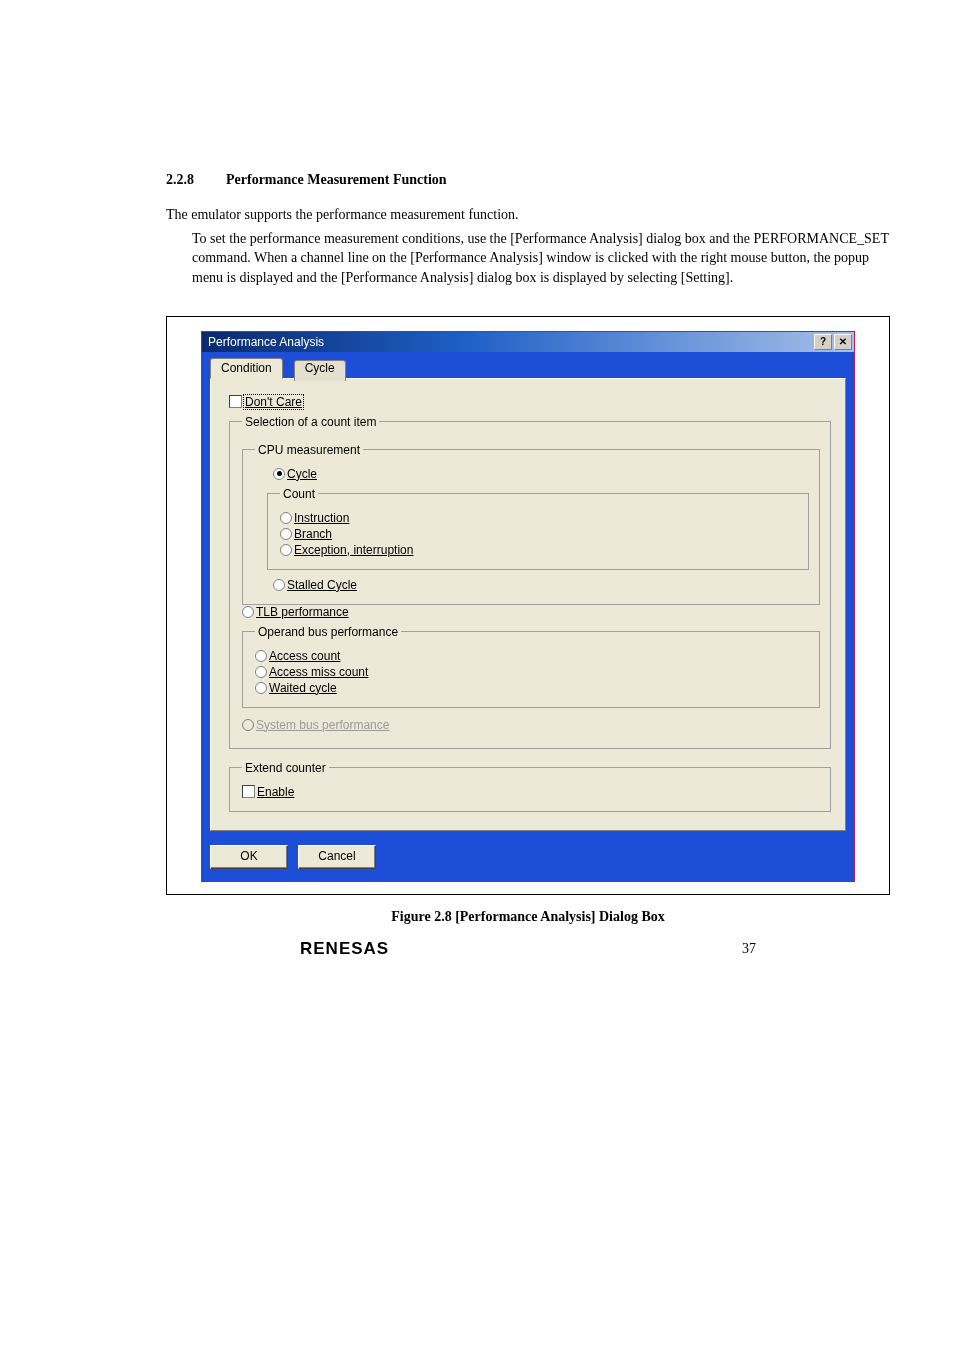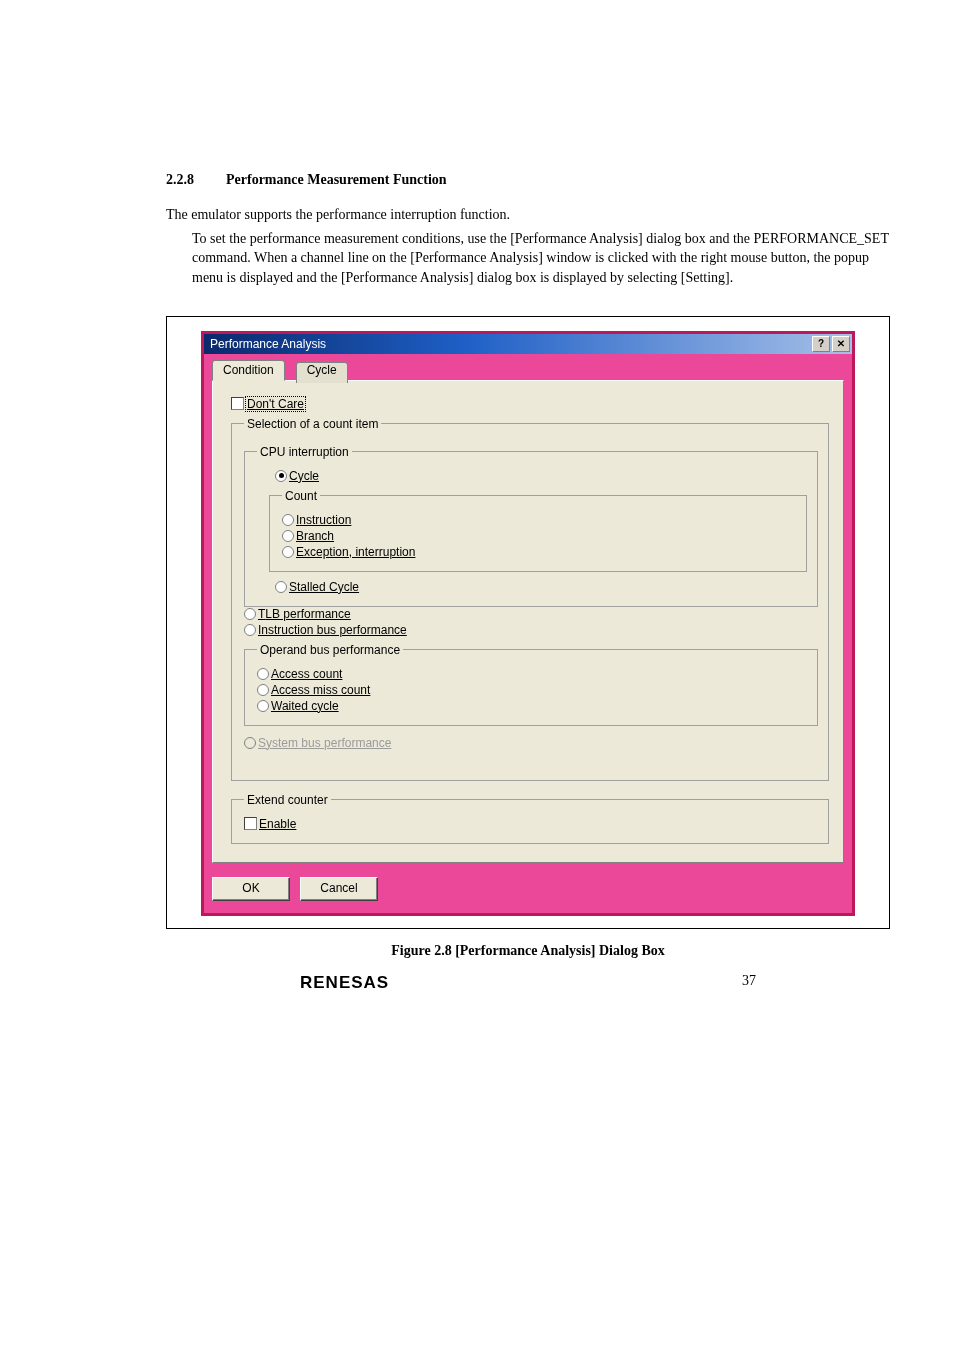--- a/index.html
+++ b/index.html
@@ -40,22 +40,22 @@
   .figure-wrap {
     margin: 28px 0 0 0;
     border: 1px solid #000;
     padding: 14px 34px 12px 34px;
     box-sizing: border-box;
   }
   .dlg {
     font-family: Tahoma, Verdana, sans-serif;
     font-size: 12px;
     color: #000;
-    border: 3px solid #be185d;
-    background: #ec4899; 
+    border: 1px solid #be185d;
+    background: #1d4ed8; 
   }
   .dlg-titlebar {
     display: flex;
     align-items: center;
     justify-content: space-between;
     height: 20px;
     padding: 0 2px 0 6px;
     background: linear-gradient(to right, #0a2a6b 0%, #1e5fc6 40%, #a6c0e8 100%);
     color: #fff;
     font-size: 12px;
@@ -185,21 +185,21 @@
   .caption {
     text-align: center;
     font-weight: bold;
     font-size: 14px;
     margin-top: 14px;
   }
   .footer {
     margin-top: 14px;
     display: flex;
     justify-content: space-between;
-    align-items: flex-start;
+    align-items: center;
     padding: 0 160px 0 300px;
     box-sizing: border-box;
     width: 916px;
   }
   .logo {
     font-family: Verdana, Geneva, sans-serif;
     font-weight: bold;
     letter-spacing: 1px;
     font-size: 17px;
     font-variant: small-caps;
@@ -213,21 +213,21 @@
 </style>
 </head>
 <body>
 
 <div class="page">
   <div>
     <span class="sec-no">2.2.8</span>
     <span class="sec-title">Performance Measurement Function</span>
   </div>
 
-  <p class="body-text">The emulator supports the performance interruption function.</p>
+  <p class="body-text">The emulator supports the performance measurement function.</p>
 
   <p class="list-block">To set the performance measurement conditions, use the [Performance Analysis] dialog box and the PERFORMANCE_SET command.  When a channel line on the [Performance Analysis] window is clicked with the right mouse button, the popup menu is displayed and the [Performance Analysis] dialog box is displayed by selecting [Setting].</p>
 
   <div class="figure-wrap">
     <div class="dlg">
       <div class="dlg-titlebar">
         <span class="dlg-titlebar-title">Performance Analysis</span>
         <div class="dlg-titlebar-buttons">
           <span class="title-btn">?</span>
           <span class="title-btn">✕</span>
@@ -243,21 +243,21 @@
 
           <div class="chk">
             <span class="chk-box"></span>
             <span class="dotted-focus"><u class="acc">D</u>on't Care</span>
           </div>
 
           <fieldset class="groupbox">
             <legend>Selection of a count item</legend>
 
             <fieldset class="groupbox">
-              <legend>CPU interruption</legend>
+              <legend>CPU measurement</legend>
 
               <div class="rad indent1">
                 <span class="rad-circle">
                     <span class="dot"></span>
                   </span>
                 <span><u class="acc">C</u>ycle</span>
               </div>
 
               <fieldset class="groupbox indent1" style="margin-left:12px; margin-right:0; padding-left:12px;">
                 <legend>Count</legend>
@@ -278,42 +278,38 @@
               <div class="rad indent1" style="margin-top:8px">
                 <span class="rad-circle"></span>
                 <span><u class="acc">S</u>talled Cycle</span>
               </div>
             </fieldset>
 
             <div class="rad" style="margin-top:0">
               <span class="rad-circle"></span>
               <span><u class="acc">T</u>LB performance</span>
             </div>
-            <div class="rad">
-              <span class="rad-circle"></span>
-              <span>I<u class="acc">n</u>struction bus performance</span>
-            </div>
 
             <fieldset class="groupbox">
               <legend>Operand bus performance</legend>
               <div class="rad">
                 <span class="rad-circle"></span>
                 <span>Access c<u class="acc">o</u>unt</span>
               </div>
               <div class="rad">
                 <span class="rad-circle"></span>
                 <span>Access <u class="acc">m</u>iss count</span>
               </div>
               <div class="rad">
                 <span class="rad-circle"></span>
                 <span><u class="acc">W</u>aited cycle</span>
               </div>
             </fieldset>
 
-            <div class="rad disabled" style="margin-top:10px; margin-bottom:20px">
+            <div class="rad disabled" style="margin-top:10px; margin-bottom:6px">
               <span class="rad-circle" style="background:#ece9d8"></span>
               <span>S<u class="acc">y</u>stem bus performance</span>
             </div>
           </fieldset>
 
           <fieldset class="groupbox" style="margin-top:12px;">
             <legend>Extend counter</legend>
             <div class="chk">
               <span class="chk-box"></span>
               <span>Enab<u class="acc">l</u>e</span>

